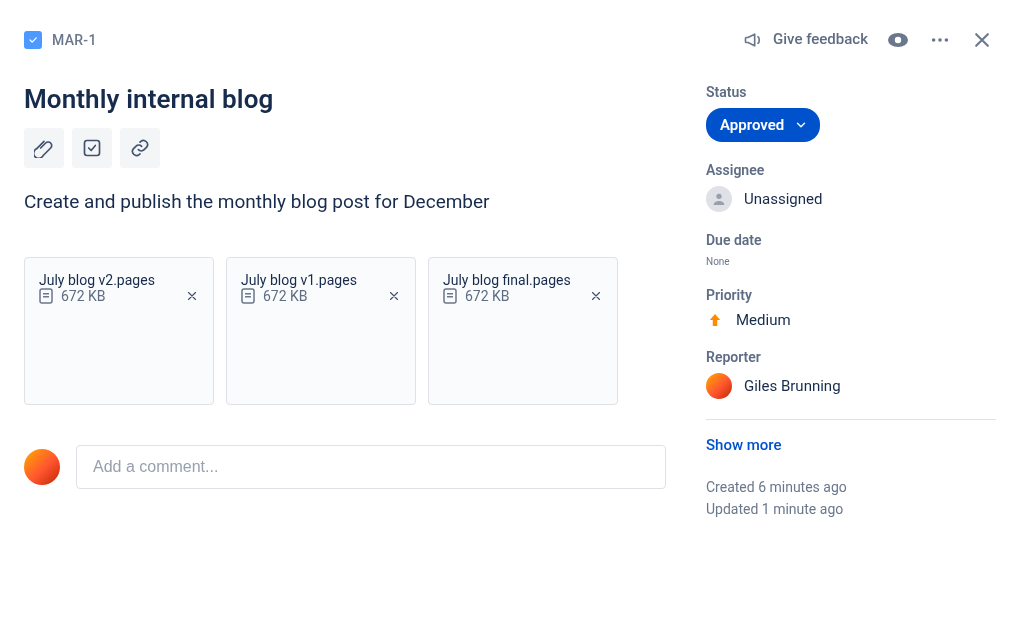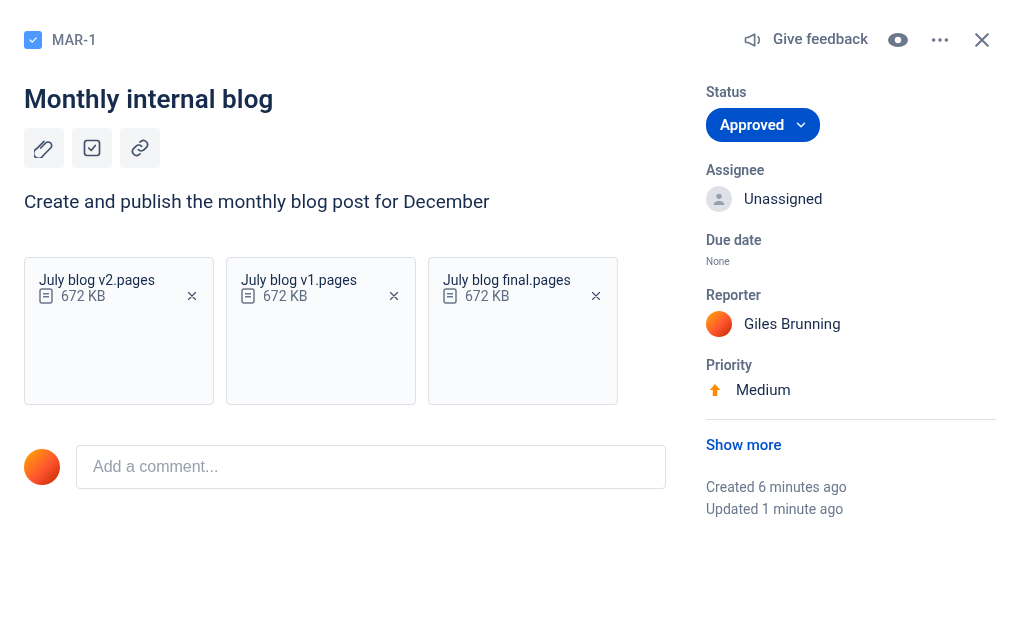--- a/index.html
+++ b/index.html
@@ -233,34 +233,34 @@
           <span style="font-size:15px">Unassigned</span>
         </div>
       </div>
 
       <div class="field">
         <div class="label">Due date</div>
         <div class="value-muted">None</div>
       </div>
 
       <div class="field">
+        <div class="label">Priority</div>
+        <div class="priority-row">
+          <svg width="18" height="18" viewBox="0 0 24 24">
+              <path d="M12 4l7 8h-4v8h-6v-8H5l7-8z" fill="#ff8b00"></path>
+            </svg>
+          <span style="font-size:15px">Medium</span>
+        </div>
+      </div>
+
+      <div class="field">
         <div class="label">Reporter</div>
         <div class="reporter-row">
           <span class="avatar-xs"></span>
           <span style="font-size:15px">Giles Brunning</span>
-        </div>
-      </div>
-
-      <div class="field">
-        <div class="label">Priority</div>
-        <div class="priority-row">
-          <svg width="18" height="18" viewBox="0 0 24 24">
-              <path d="M12 4l7 8h-4v8h-6v-8H5l7-8z" fill="#ff8b00"></path>
-            </svg>
-          <span style="font-size:15px">Medium</span>
         </div>
       </div>
 
       <div class="hr"></div>
       <div class="show-more">Show more</div>
 
       <div class="meta-time">Created 6 minutes ago</div>
       <div class="meta-time">Updated 1 minute ago</div>
     </div>
   </div>

